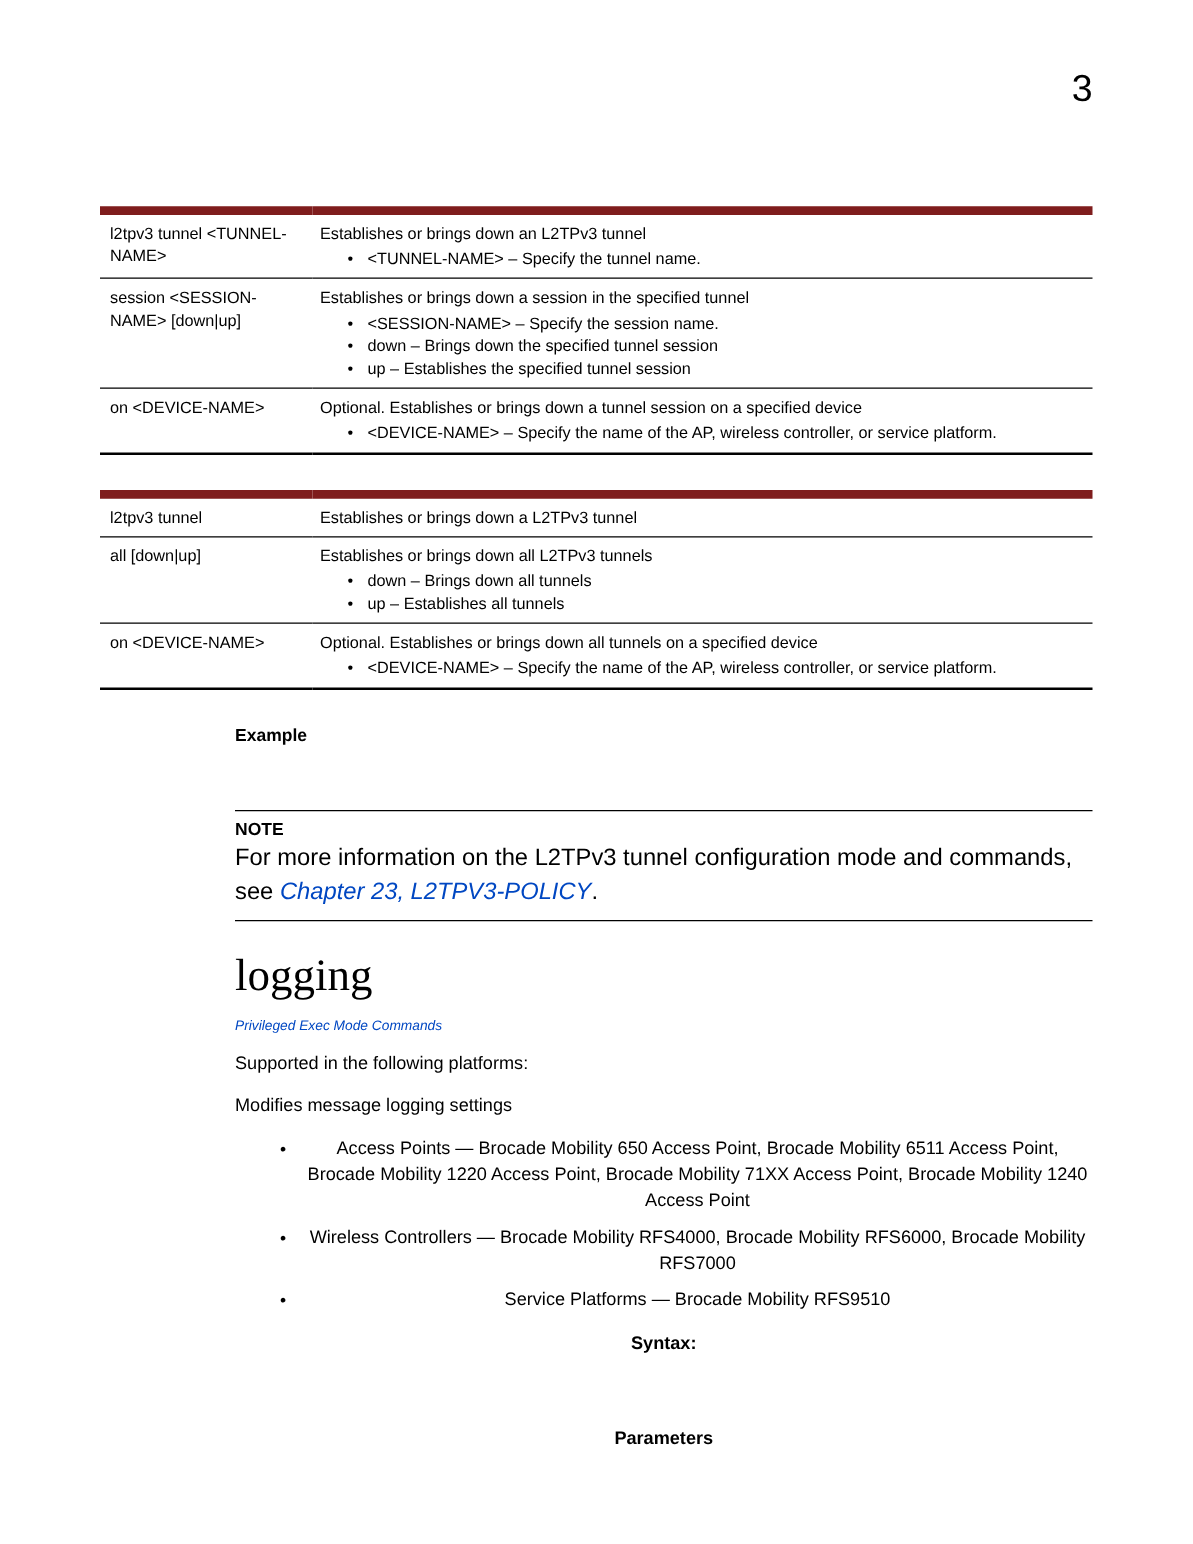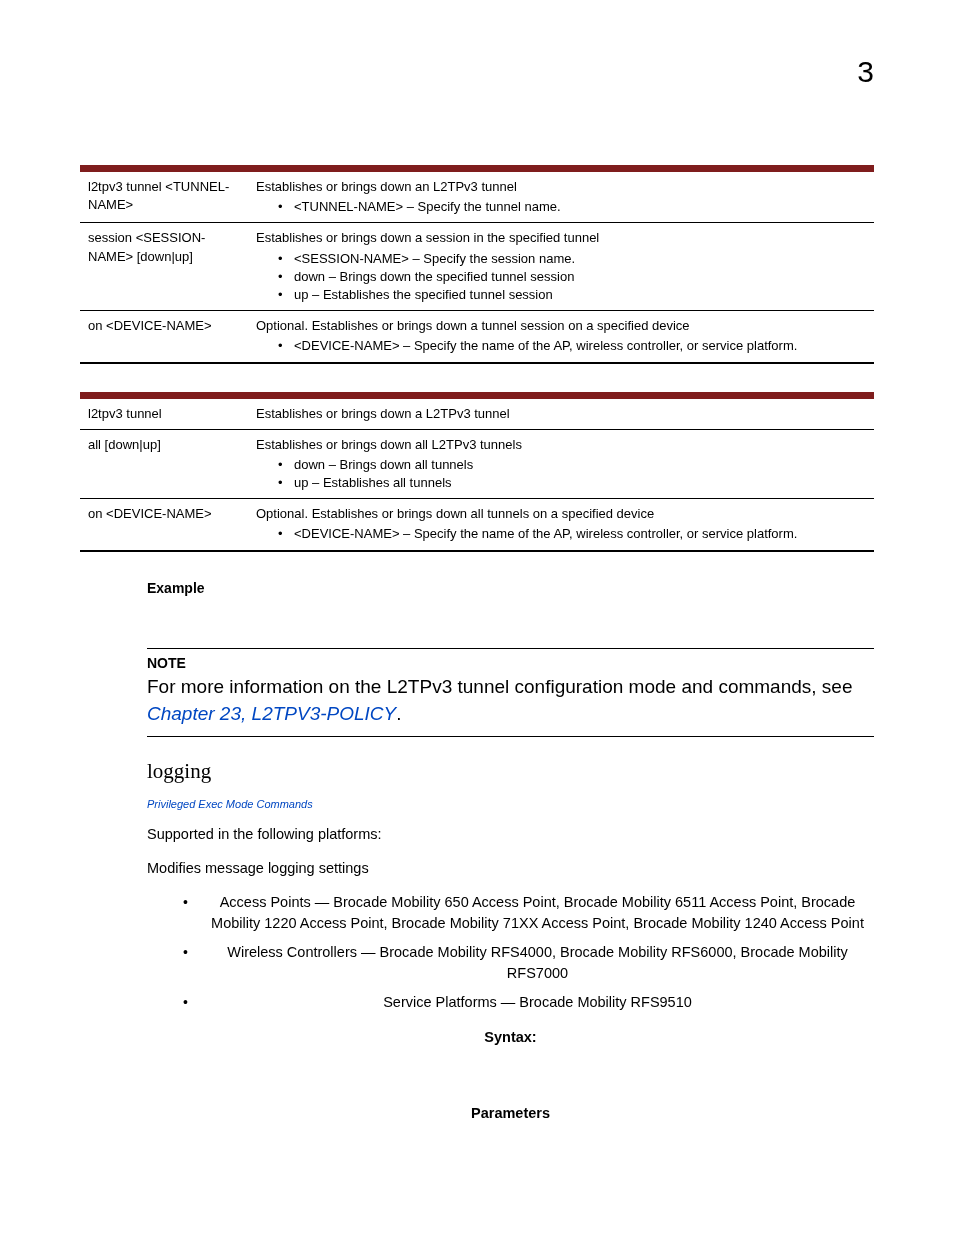--- a/index.html
+++ b/index.html
@@ -56,21 +56,21 @@
     padding-left: 14px;
   }
   .sub-list li::before {
     content: "•";
     position: absolute;
     left: -2px;
     top: 0;
     font-size: 13px;
   }
   .section-sub {
-    margin-left: 67px;
+    margin-left: 108px;
   }
   .example-label {
     font-weight: bold;
     font-size: 14px;
     margin-top: 4px;
   }
   .note-rule {
     border-top: 1px solid #000;
     margin-top: 52px;
     margin-bottom: 6px;
@@ -89,21 +89,21 @@
     margin-top: 8px;
     margin-bottom: 22px;
   }
   .link {
     color: #0047c2;
     font-style: italic;
   }
   h2.heading {
     font-family: Georgia, 'Times New Roman', serif;
     font-weight: normal;
-    font-size: 21px;
+    font-size: 36px;
     margin-bottom: 14px;
     margin-top: 2px;
   }
   .sub-link {
     color: #0047c2;
     font-style: italic;
     font-size: 11px;
     margin-bottom: 14px;
   }
   .body-p {

